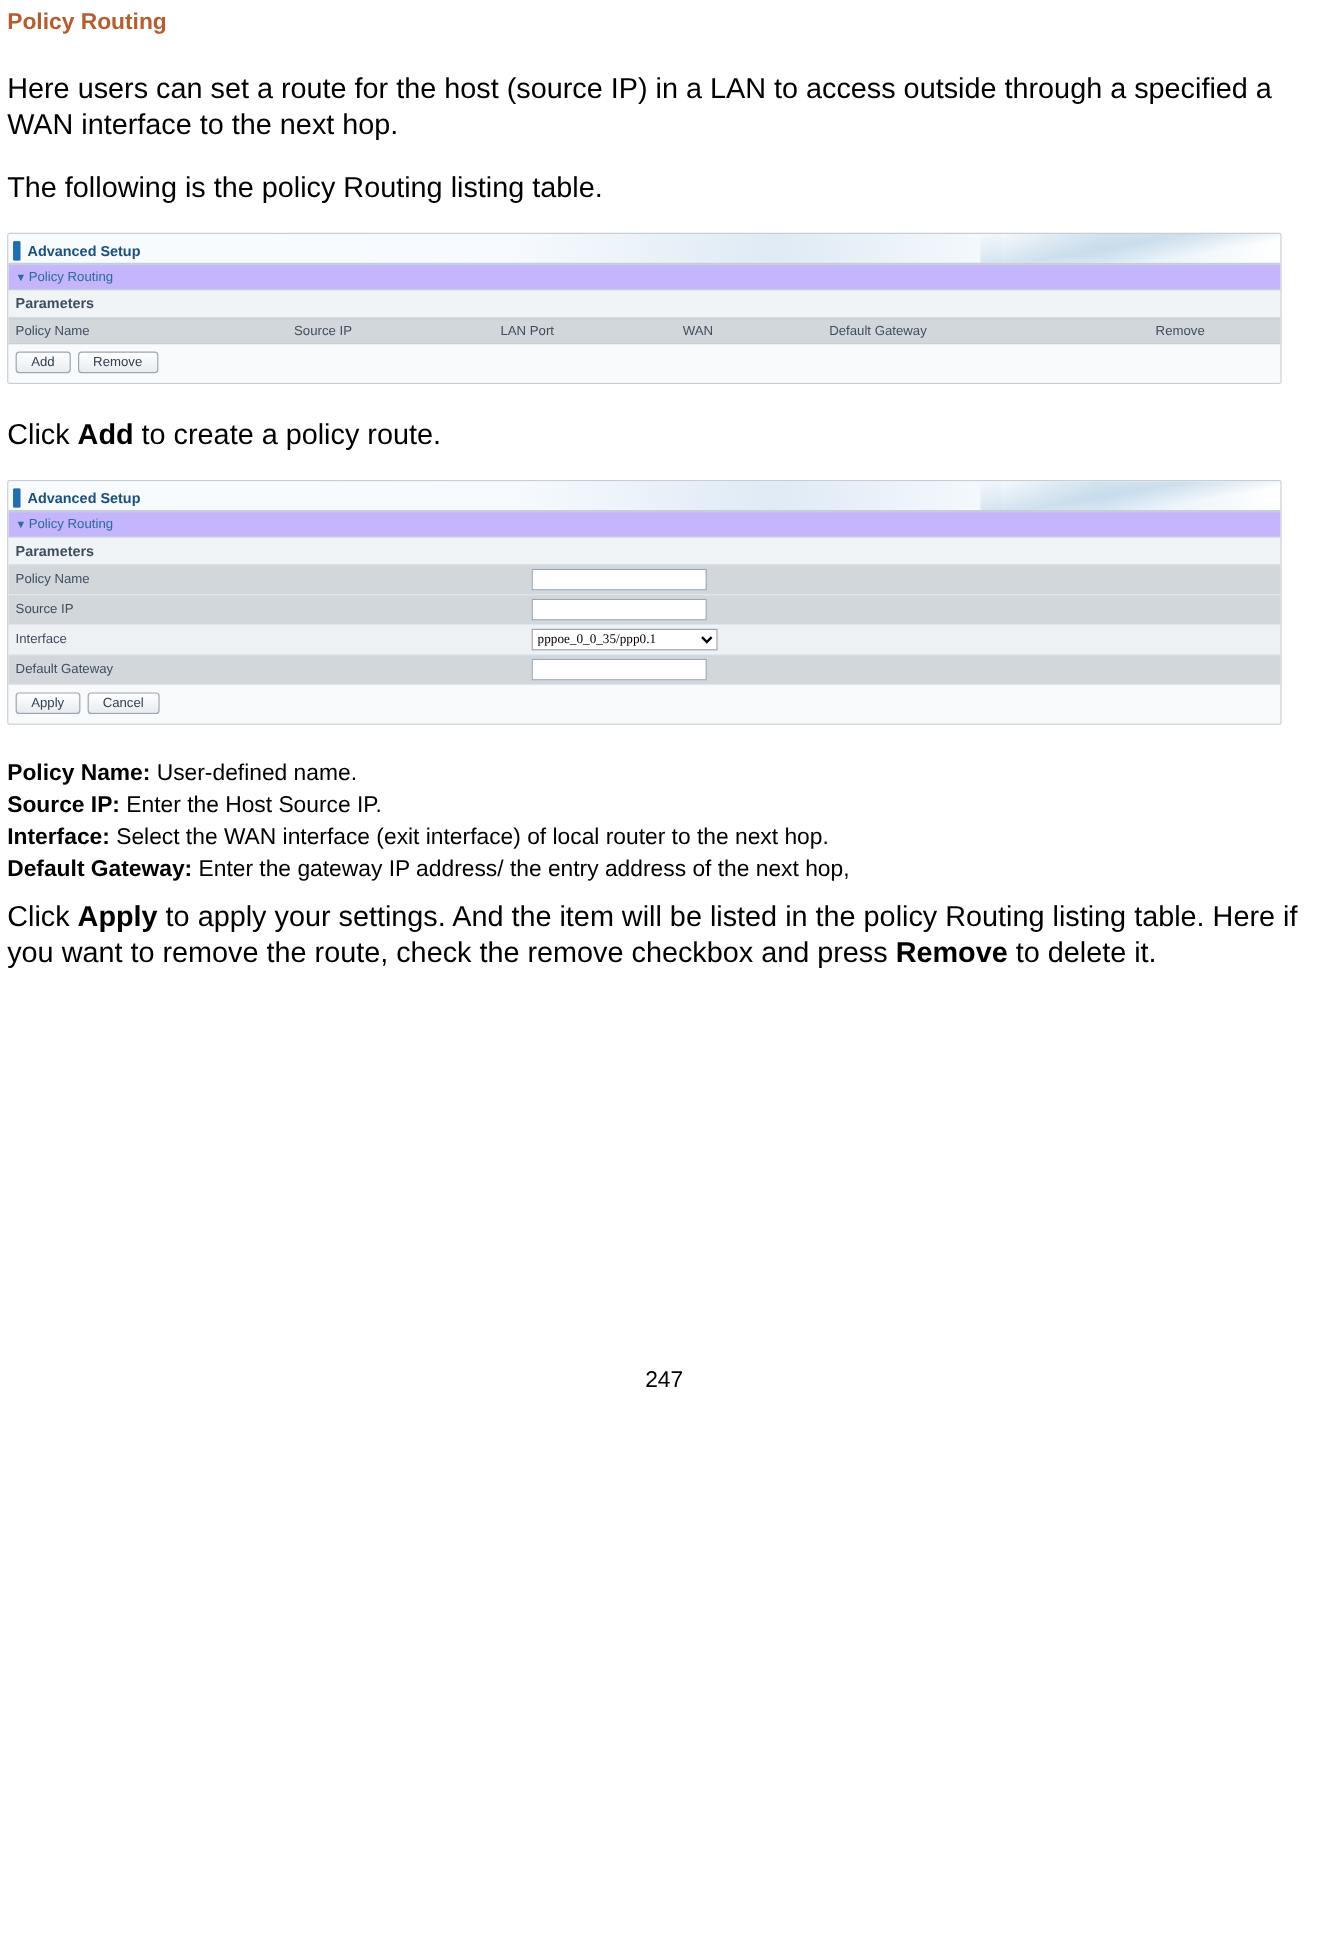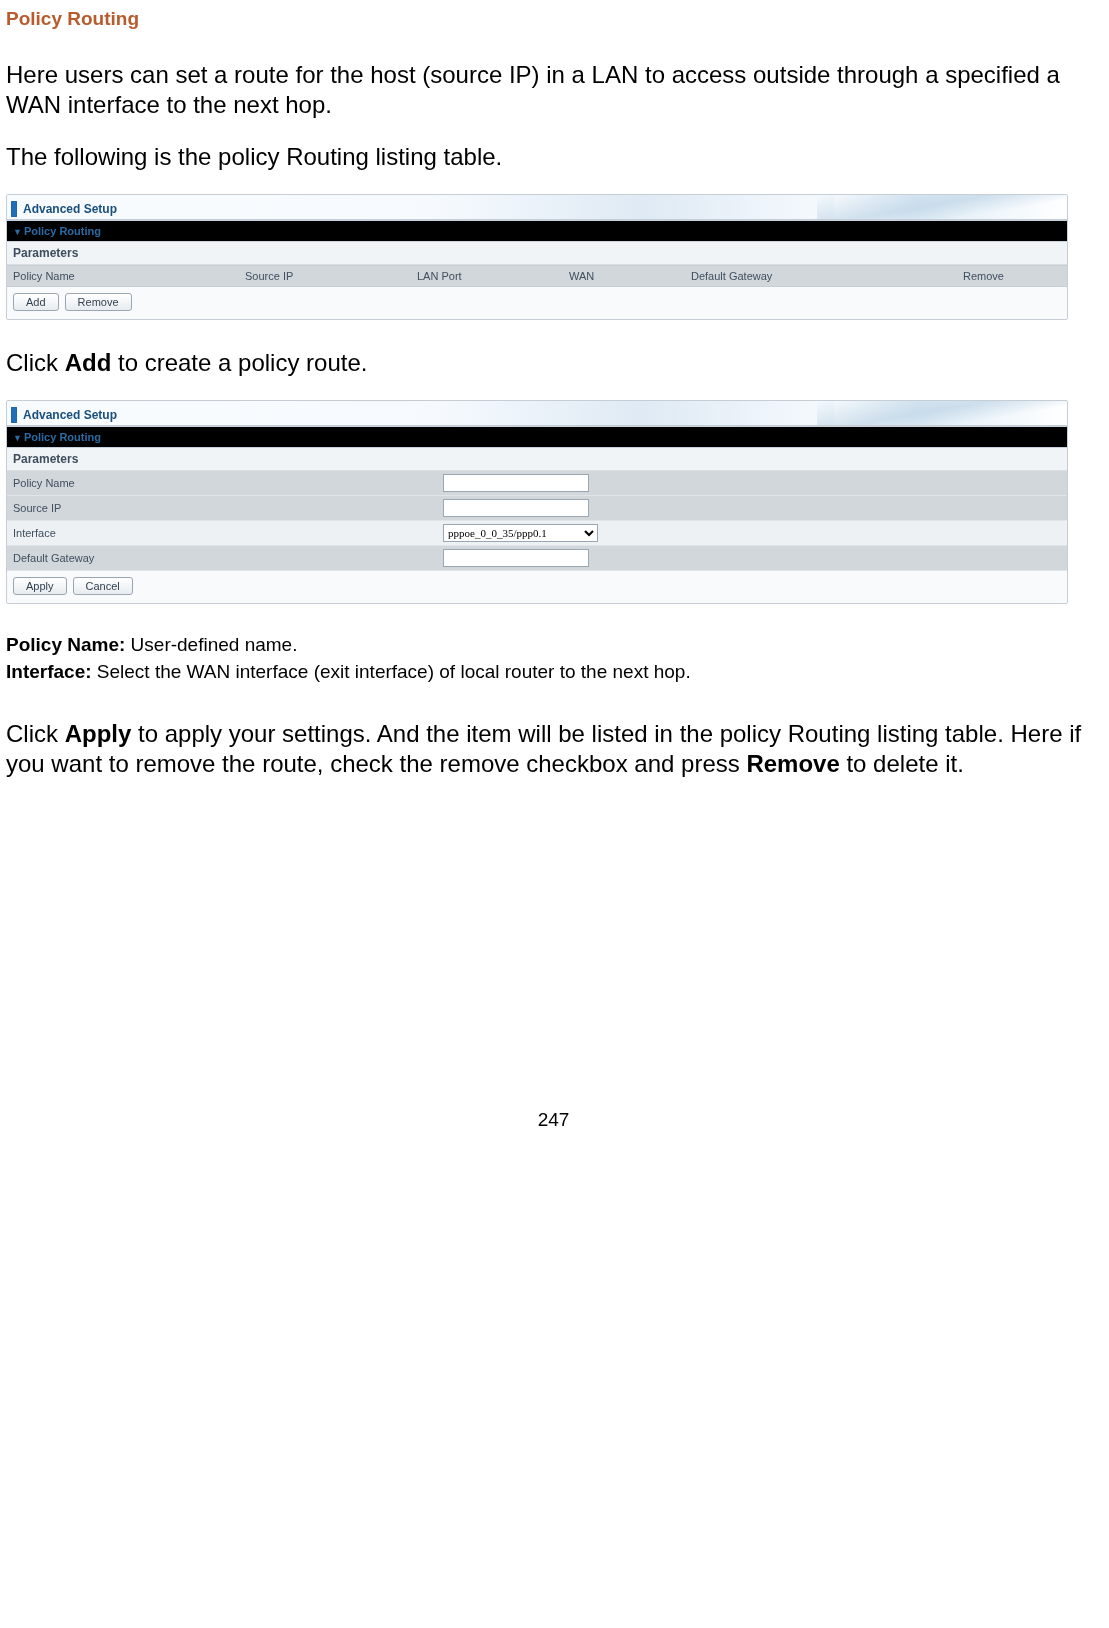--- a/index.html
+++ b/index.html
@@ -65,26 +65,26 @@
     top: 0;
     bottom: 0;
     width: 250px;
     
     background:
       linear-gradient(170deg, rgba(255,255,255,0) 0%, rgba(180,205,225,0.55) 45%, rgba(255,255,255,0) 72%),
       linear-gradient(90deg, rgba(255,255,255,0.0) 0%, rgba(220,235,246,0.9) 40%, rgba(255,255,255,0.0) 100%);
     pointer-events: none;
   }
   .section-bar {
-    background: #000000;
+    background: #c4b5fd;
     border-top: 1px solid #c6d2de;
     border-bottom: 1px solid #c6d2de;
     padding: 4px 6px;
     font-size: 11px;
-    font-weight: bold;
+    font-weight: normal;
     color: #2c6aa3;
   }
   .section-bar .chevron {
     color: #2c6aa3;
     margin-right: 2px;
     font-size: 9px;
   }
   .params-bar {
     background: #f0f4f7;
     border-bottom: 1px solid #dadfe4;
@@ -240,18 +240,20 @@
   </div>
 
   <div class="btn-row">
     <button class="ui-btn">Apply</button>
     <button class="ui-btn">Cancel</button>
   </div>
 </div>
 
 <div class="field-desc">
   <div><span class="bold">Policy Name:</span><span> User-defined name.</span></div>
+  <div><span class="bold">Source IP:</span><span> Enter the Host Source IP.</span></div>
   <div><span class="bold">Interface:</span><span> Select the WAN interface (exit interface) of local router to the next hop.</span></div>
+  <div><span class="bold">Default Gateway:</span><span> Enter the gateway IP address/ the entry address of the next hop,</span></div>
 </div>
 
-<div class="body-text" style="margin-top:34px;"><span>Click </span><span class="bold">Apply</span><span> to apply your settings. And the item will be listed in the policy Routing listing table. Here if you want to remove the route, check the remove checkbox and press </span><span class="bold">Remove</span><span> to delete it.</span></div>
+<div class="body-text" style="margin-top:12px;"><span>Click </span><span class="bold">Apply</span><span> to apply your settings. And the item will be listed in the policy Routing listing table. Here if you want to remove the route, check the remove checkbox and press </span><span class="bold">Remove</span><span> to delete it.</span></div>
 
 <div class="page-number">247</div>
 
 </body></html>

